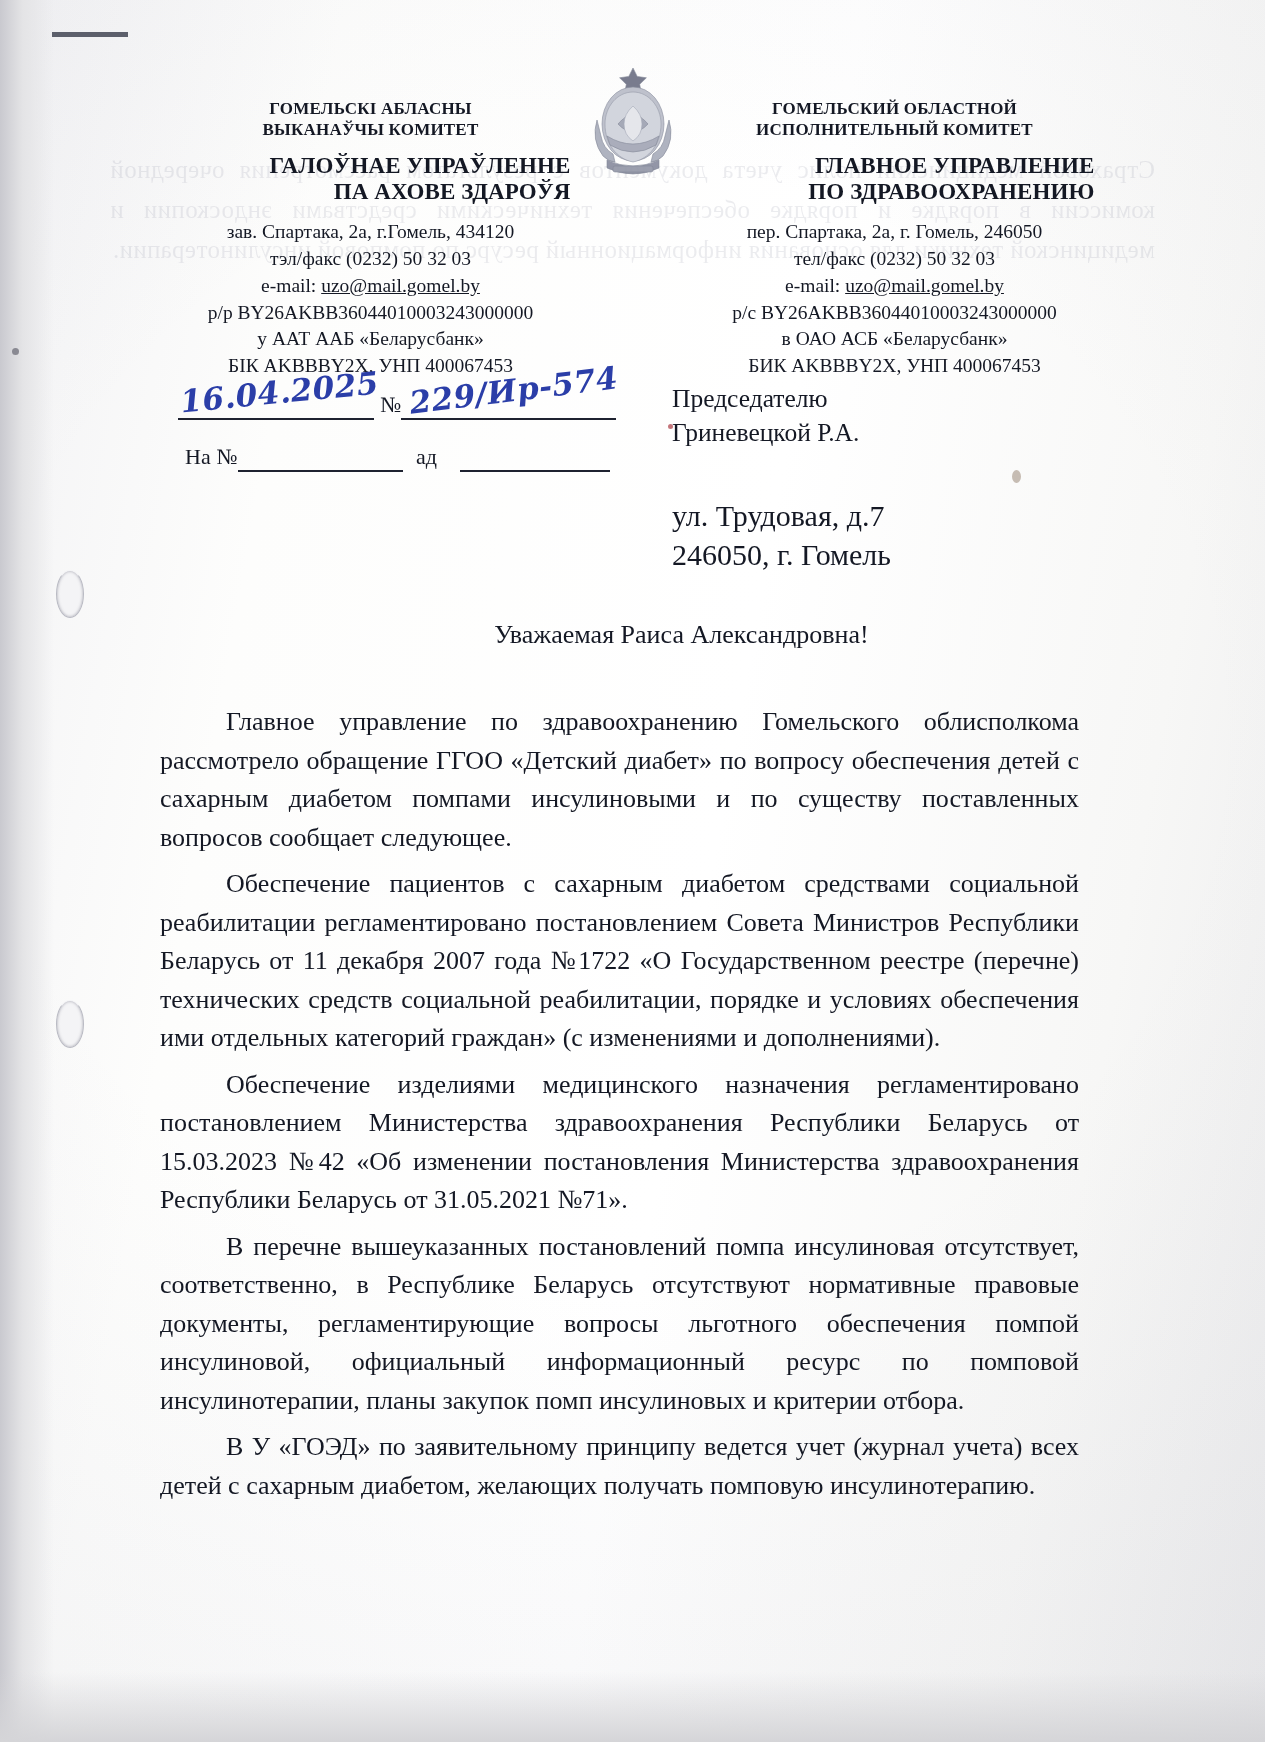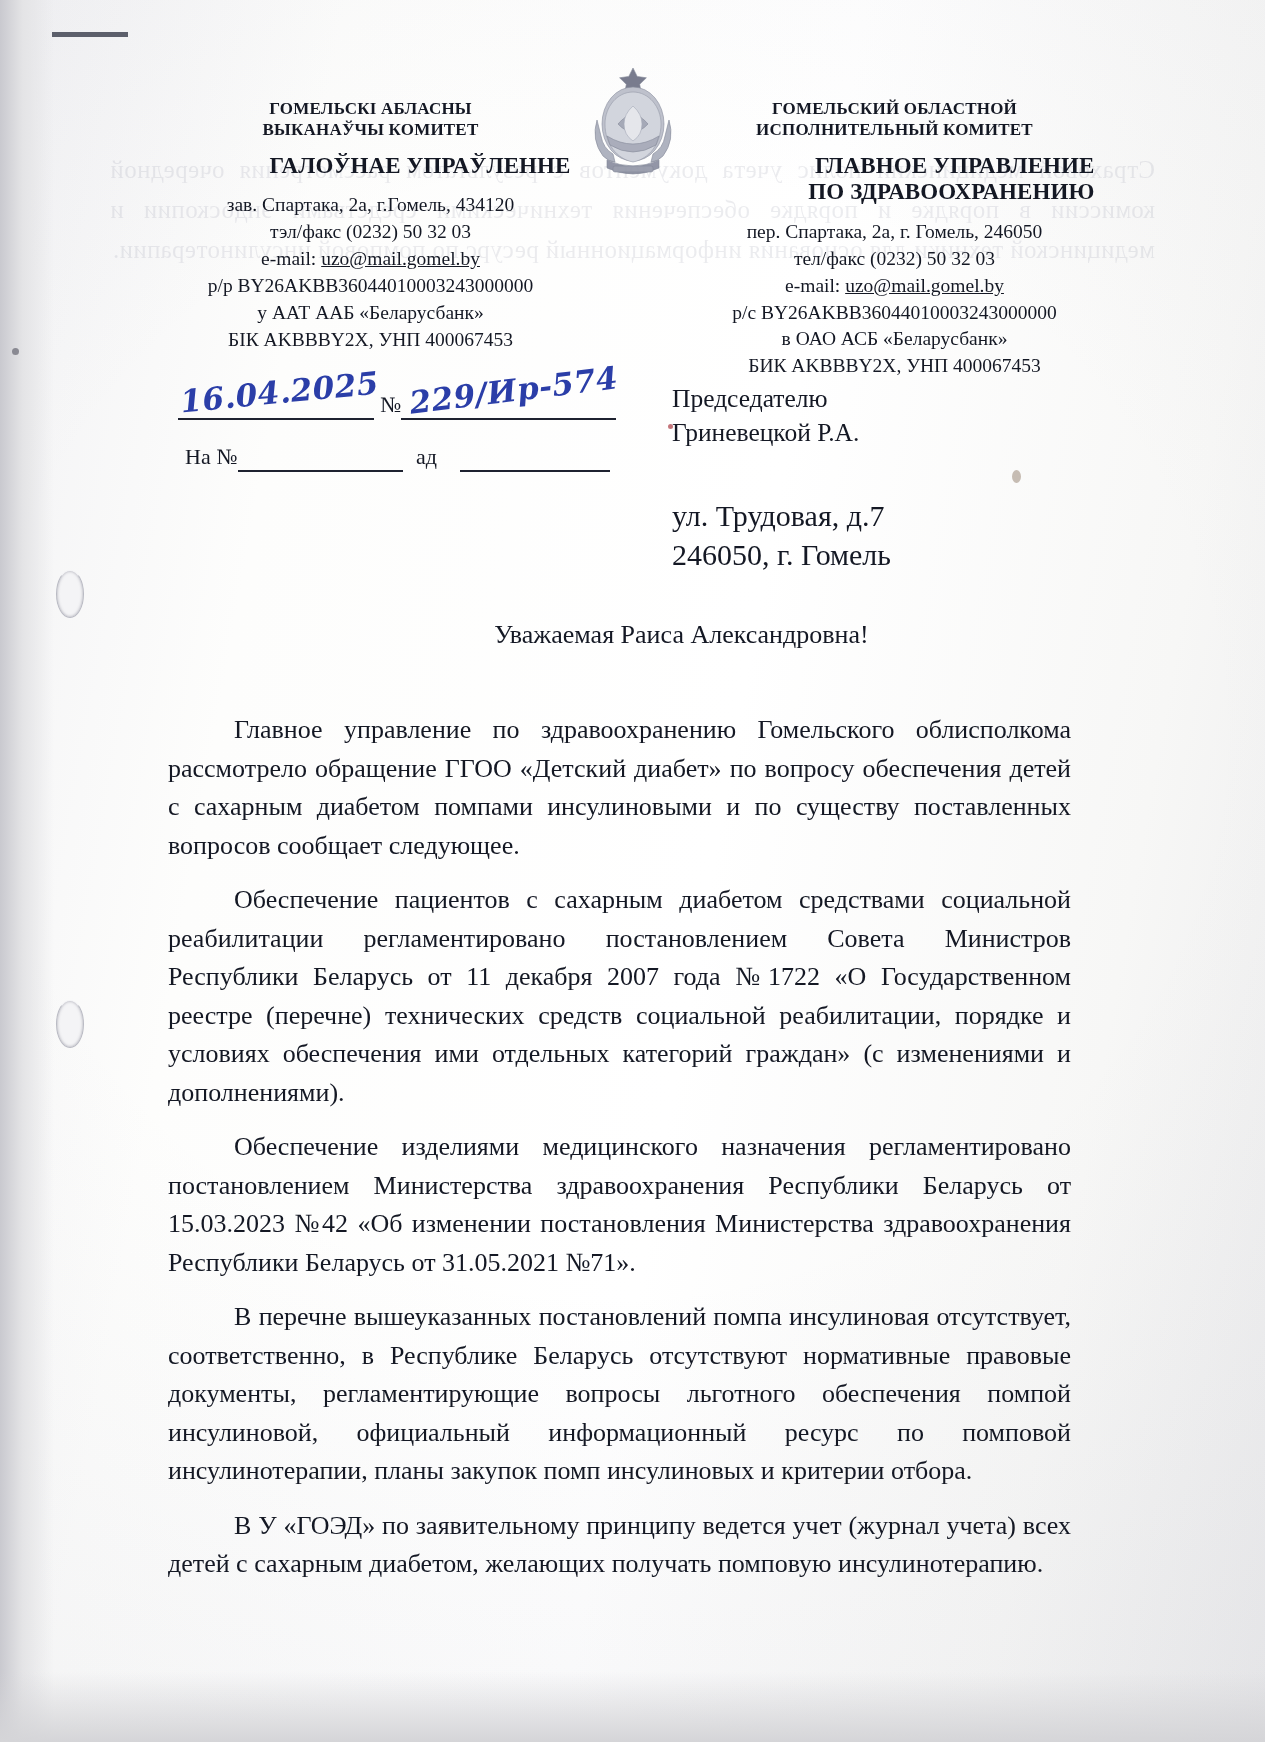--- a/index.html
+++ b/index.html
@@ -185,21 +185,21 @@
     position: absolute;
     left: 152px;
     top: 695px;
     width: 935px;
     font-size: 26px;
     line-height: 38.5px;
     text-align: justify;
     text-justify: inter-word;
   }
   .body p {
-    margin: 16px;
+    margin: 8px;
     text-indent: 66px;
   }
 </style>
 </head>
 <body>
 
 <div class="page">
 
   <div class="scan-tint"></div>
 
@@ -216,20 +216,21 @@
 
   <div class="letterhead">
 
     <div class="lh-col left">
       <div class="lh-org">
         <div>ГОМЕЛЬСКІ АБЛАСНЫ</div>
         <div>ВЫКАНАЎЧЫ КОМИТЕТ</div>
       </div>
       <div class="lh-dept">
         <div>ГАЛОЎНАЕ УПРАЎЛЕННЕ</div>
+        <div>ПА АХОВЕ ЗДАРОЎЯ</div>
       </div>
       <div class="lh-contact">
         <div>зав. Спартака, 2а, г.Гомель, 434120</div>
         <div>тэл/факс (0232) 50 32 03</div>
         <div>
           <span>e-mail:</span>
           <span class="u">uzo@mail.gomel.by</span>
         </div>
         <div>р/р BY26AKBB36044010003243000000</div>
         <div>у ААТ ААБ «Беларусбанк»</div>

